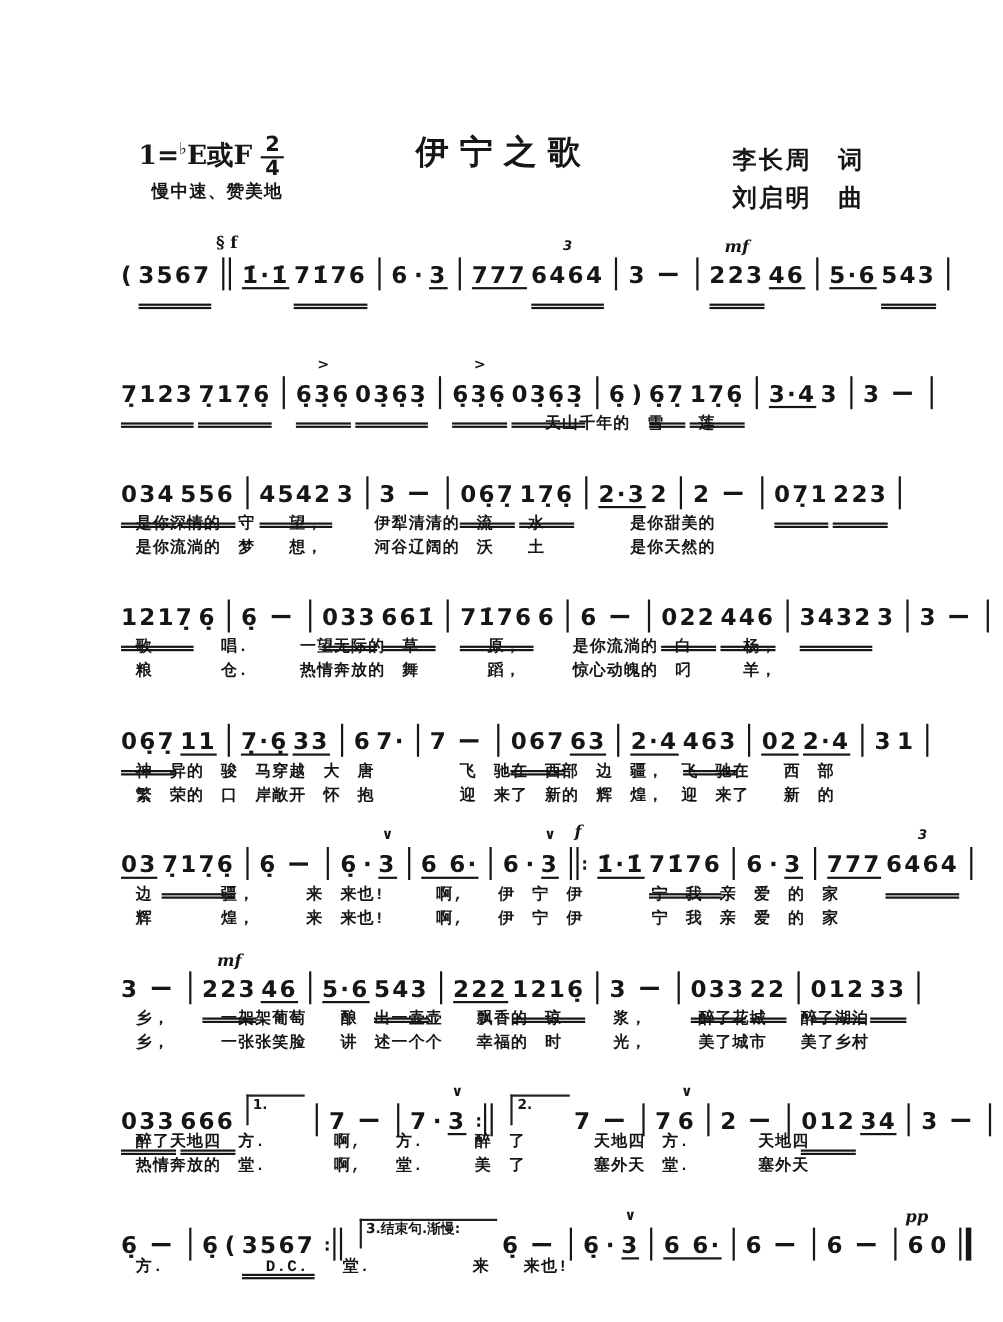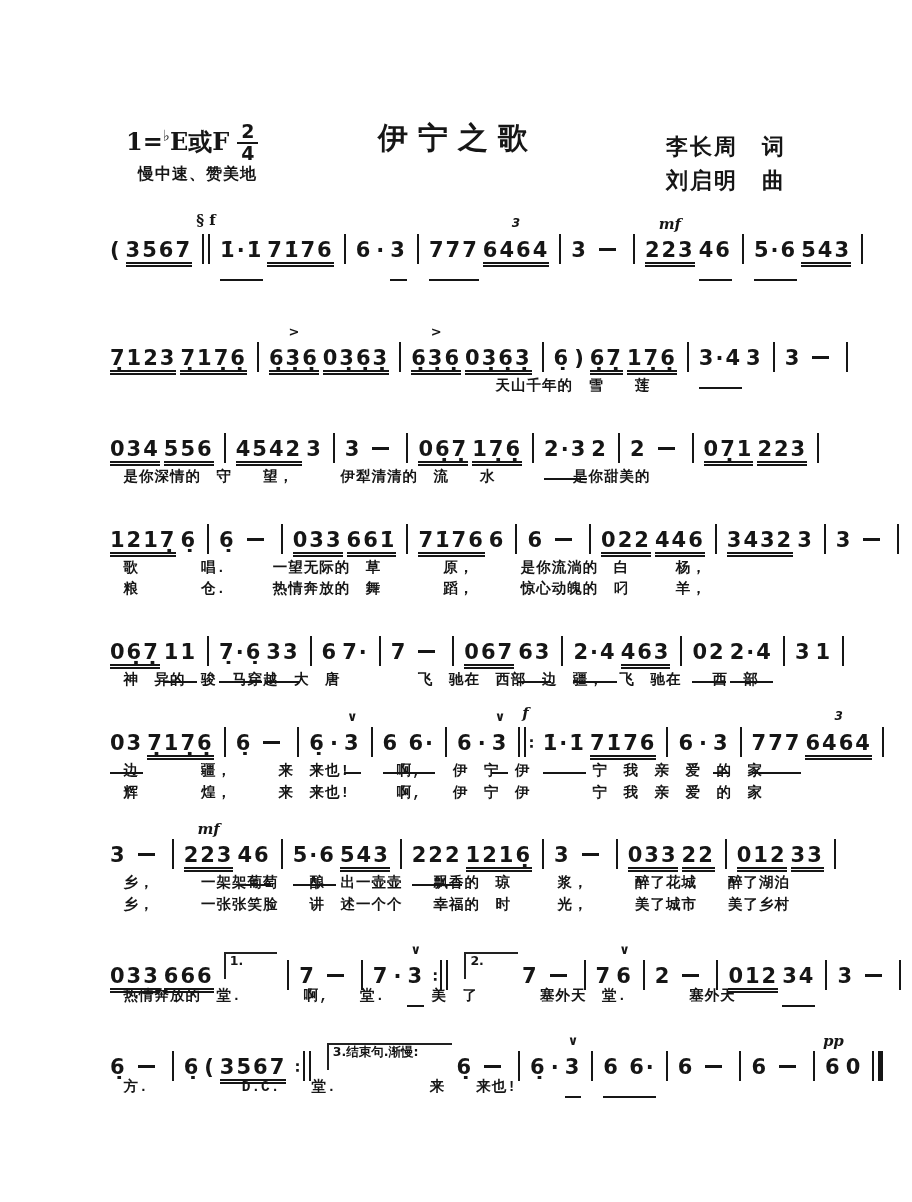--- a/index.html
+++ b/index.html
@@ -19,22 +19,22 @@
   .frac .fn{display:block;border-bottom:2px solid #161616;padding:0 4px;}
   .frac .fd{display:block;}
   .tempo{position:absolute;left:10px;top:52px;font-size:16px;font-weight:bold;letter-spacing:1px;margin-left:20px;}
   .credits{position:absolute;right:22px;top:18px;text-align:left;font-size:22px;
            font-weight:bold;line-height:1.55;letter-spacing:2px;}
 
   
   .system{margin-bottom:9px;}
   .notes{padding-top:26px;white-space:nowrap;font-size:21px;font-weight:bold;height:34px;}
   .note{display:inline-block;letter-spacing:2px;margin:0 2px;line-height:1;}
-  .u1{border-bottom:2px solid #161616;padding-bottom:18px;}
-  .u2{border-bottom:5px double #161616;padding-bottom:1px;}
+  .u1{border-bottom:2px solid #161616;padding-bottom:0;}
+  .u2{border-bottom:5px double #161616;padding-bottom:15px;}
   .tw{position:relative;display:inline-block;}
   .sup{position:absolute;left:50%;transform:translateX(-50%);top:-21px;line-height:1;white-space:nowrap;}
   .sup.dyn{font-family:"DejaVu Serif",serif;font-style:italic;font-weight:bold;font-size:15px;}
   .sup.mark{font-size:13px;font-weight:bold;}
   .sup.trip{font-size:12px;font-style:italic;font-weight:bold;}
   .sup.seg{font-size:15px;font-weight:bold;font-family:"DejaVu Serif",serif;}
   .bl{display:inline-block;width:2px;height:30px;background:#161616;
       margin:0 8px;vertical-align:-7px;}
   .bl.inner{margin:0 2px;}
   .bl.thick{width:5px;}
@@ -68,42 +68,45 @@
         <div class="system" style="margin-bottom: 48px;">
           <div class="notes"><span class="note">(</span><span class="note u2">3567</span><span class="tw"><span class="sup seg">§ f</span><span class="grp" style="margin: 0px 6px;"><span class="bl inner"></span><span class="bl inner"></span></span></span><span class="note u1">1̇·1̇</span><span class="note u2">71̇76</span><span class="bl"></span><span class="note">6</span><span class="note">·</span><span class="note u1">3</span><span class="bl"></span><span class="note u1">777</span><span class="tw"><span class="sup trip">3</span><span class="note u2">6464</span></span><span class="bl"></span><span class="note">3</span><span class="dash"></span><span class="bl"></span><span class="tw"><span class="sup dyn">mf</span><span class="note u2">223</span></span><span class="note u1">46</span><span class="bl"></span><span class="note u1">5·6</span><span class="note u2">543</span><span class="bl"></span></div>
         </div>
         <div class="system">
           <div class="notes"><span class="note u2">7̣123</span><span class="note u2">7̣17̣6̣</span><span class="bl"></span><span class="tw"><span class="sup mark">&gt;</span><span class="note u2">6̣3̣6̣</span></span><span class="note u2">03̣6̣3̣</span><span class="bl"></span><span class="tw"><span class="sup mark">&gt;</span><span class="note u2">6̣3̣6̣</span></span><span class="note u2">03̣6̣3̣</span><span class="bl"></span><span class="note">6̣</span><span class="note">)</span><span class="note u2">6̣7̣</span><span class="note u2">17̣6̣</span><span class="bl"></span><span class="note u1">3·4</span><span class="note">3</span><span class="bl"></span><span class="note">3</span><span class="dash"></span><span class="bl"></span></div>
           <div class="lyr">　　　　　　　　　　　　　　　　　　　　　　　　　天山千年的　雪　　莲</div>
         </div>
         <div class="system">
           <div class="notes"><span class="note u2">034</span><span class="note u2">556</span><span class="bl"></span><span class="note u2">4542</span><span class="note">3</span><span class="bl"></span><span class="note">3</span><span class="dash"></span><span class="bl"></span><span class="note u2">06̣7̣</span><span class="note u2">17̣6̣</span><span class="bl"></span><span class="note u1">2·3</span><span class="note">2</span><span class="bl"></span><span class="note">2</span><span class="dash"></span><span class="bl"></span><span class="note u2">07̣1</span><span class="note u2">223</span><span class="bl"></span></div>
           <div class="lyr">　是你深情的　守　　望，　　　伊犁清清的　流　　水　　　　　是你甜美的</div>
+          <div class="lyr">　是你流淌的　梦　　想，　　　河谷辽阔的　沃　　土　　　　　是你天然的</div>
         </div>
         <div class="system">
           <div class="notes"><span class="note u2">1217̣</span><span class="note">6̣</span><span class="bl"></span><span class="note">6̣</span><span class="dash"></span><span class="bl"></span><span class="note u2">033</span><span class="note u2">661̇</span><span class="bl"></span><span class="note u2">71̇76</span><span class="note">6</span><span class="bl"></span><span class="note">6</span><span class="dash"></span><span class="bl"></span><span class="note u2">022</span><span class="note u2">446</span><span class="bl"></span><span class="note u2">3432</span><span class="note">3</span><span class="bl"></span><span class="note">3</span><span class="dash"></span><span class="bl"></span></div>
           <div class="lyr">　歌　　　　唱.　　　一望无际的　草　　　　原，　　　是你流淌的　白　　　杨，</div>
           <div class="lyr">　粮　　　　仓.　　　热情奔放的　舞　　　　蹈，　　　惊心动魄的　叼　　　羊，</div>
         </div>
         <div class="system">
           <div class="notes"><span class="note u2">06̣7̣</span><span class="note u1">11</span><span class="bl"></span><span class="note u1">7̣·6̣</span><span class="note u1">33</span><span class="bl"></span><span class="note">6</span><span class="note">7·</span><span class="bl"></span><span class="note">7</span><span class="dash"></span><span class="bl"></span><span class="note u2">067</span><span class="note u1">63</span><span class="bl"></span><span class="note u1">2·4</span><span class="note u2">463</span><span class="bl"></span><span class="note u1">02</span><span class="note u1">2·4</span><span class="bl"></span><span class="note">3</span><span class="note">1</span><span class="bl"></span></div>
           <div class="lyr">　神　异的　骏　马穿越　大　唐　　　　　飞　驰在　西部　边　疆，　飞　驰在　　西　部</div>
+          <div class="lyr">　繁　荣的　口　岸敞开　怀　抱　　　　　迎　来了　新的　辉　煌，　迎　来了　　新　的</div>
         </div>
         <div class="system">
           <div class="notes"><span class="note u1">03</span><span class="note u2">7̣17̣6̣</span><span class="bl"></span><span class="note">6̣</span><span class="dash"></span><span class="bl"></span><span class="note">6̣</span><span class="note">·</span><span class="tw"><span class="sup mark">∨</span><span class="note u1">3</span></span><span class="bl"></span><span class="note u1">6 6·</span><span class="bl"></span><span class="note">6</span><span class="note">·</span><span class="tw"><span class="sup mark">∨</span><span class="note u1">3</span></span><span class="tw"><span class="sup dyn">f</span><span class="grp" style="margin: 0px 6px;"><span class="bl inner"></span><span class="bl inner"></span><span class="rdots">∶</span></span></span><span class="note u1">1̇·1̇</span><span class="note u2">71̇76</span><span class="bl"></span><span class="note">6</span><span class="note">·</span><span class="note u1">3</span><span class="bl"></span><span class="note u1">777</span><span class="tw"><span class="sup trip">3</span><span class="note u2">6464</span></span><span class="bl"></span></div>
           <div class="lyr">　边　　　　疆，　　　来　来也!　　　啊,　　伊　宁　伊　　　　宁　我　亲　爱　的　家</div>
           <div class="lyr">　辉　　　　煌，　　　来　来也!　　　啊,　　伊　宁　伊　　　　宁　我　亲　爱　的　家</div>
         </div>
         <div class="system">
           <div class="notes"><span class="note">3</span><span class="dash"></span><span class="bl"></span><span class="tw"><span class="sup dyn">mf</span><span class="note u2">223</span></span><span class="note u1">46</span><span class="bl"></span><span class="note u1">5·6</span><span class="note u2">543</span><span class="bl"></span><span class="note u1">222</span><span class="note u2">1216̣</span><span class="bl"></span><span class="note">3</span><span class="dash"></span><span class="bl"></span><span class="note u2">033</span><span class="note u2">22</span><span class="bl"></span><span class="note u2">012</span><span class="note u2">33</span><span class="bl"></span></div>
           <div class="lyr">　乡，　　　一架架葡萄　　酿　出一壶壶　　飘香的　琼　　　浆，　　　醉了花城　　醉了湖泊</div>
           <div class="lyr">　乡，　　　一张张笑脸　　讲　述一个个　　幸福的　时　　　光，　　　美了城市　　美了乡村</div>
         </div>
         <div class="system">
           <div class="notes"><span class="note u2">033</span><span class="note u2">666</span><span class="volta">1.</span><span class="bl"></span><span class="note">7</span><span class="dash"></span><span class="bl"></span><span class="note">7</span><span class="note">·</span><span class="tw"><span class="sup mark">∨</span><span class="note u1">3</span></span><span class="grp" style="margin: 0px 6px;"><span class="rdots">∶</span><span class="bl inner"></span><span class="bl inner"></span></span><span class="volta">2.</span><span class="note">7</span><span class="dash"></span><span class="bl"></span><span class="note">7</span><span class="tw"><span class="sup mark">∨</span><span class="note">6</span></span><span class="bl"></span><span class="note">2</span><span class="dash"></span><span class="bl"></span><span class="note u2">012</span><span class="note u1">34</span><span class="bl"></span><span class="note">3</span><span class="dash"></span><span class="bl"></span><span class="note">3</span></div>
+          <div class="lyr">　醉了天地四　方.　　　　啊,　　方.　　　醉　了　　　　天地四　方.　　　　天地四</div>
           <div class="lyr">　热情奔放的　堂.　　　　啊,　　堂.　　　美　了　　　　塞外天　堂.　　　　塞外天</div>
         </div>
         <div class="system">
           <div class="notes"><span class="note">6̣</span><span class="dash"></span><span class="bl"></span><span class="note">6̣</span><span class="note">(</span><span class="note u2">3567</span><span class="grp" style="margin: 0px 6px;"><span class="rdots">∶</span><span class="bl inner"></span><span class="bl inner"></span></span><span class="volta">3.结束句.渐慢:</span><span class="note">6̣</span><span class="dash"></span><span class="bl"></span><span class="note">6̣</span><span class="note">·</span><span class="tw"><span class="sup mark">∨</span><span class="note u1">3</span></span><span class="bl"></span><span class="note u1">6 6·</span><span class="bl"></span><span class="note">6</span><span class="dash"></span><span class="bl"></span><span class="note">6</span><span class="dash"></span><span class="bl"></span><span class="tw"><span class="sup dyn">pp</span><span class="note">6</span></span><span class="note">0</span><span class="grp" style="margin: 0px 6px;"><span class="bl inner"></span><span class="bl inner thick"></span></span></div>
           <div class="lyr">　方.　　　　　　D.C.　　堂.　　　　　　来　　来也!</div>
         </div>
       </div>
   </div>
 </div>
 

